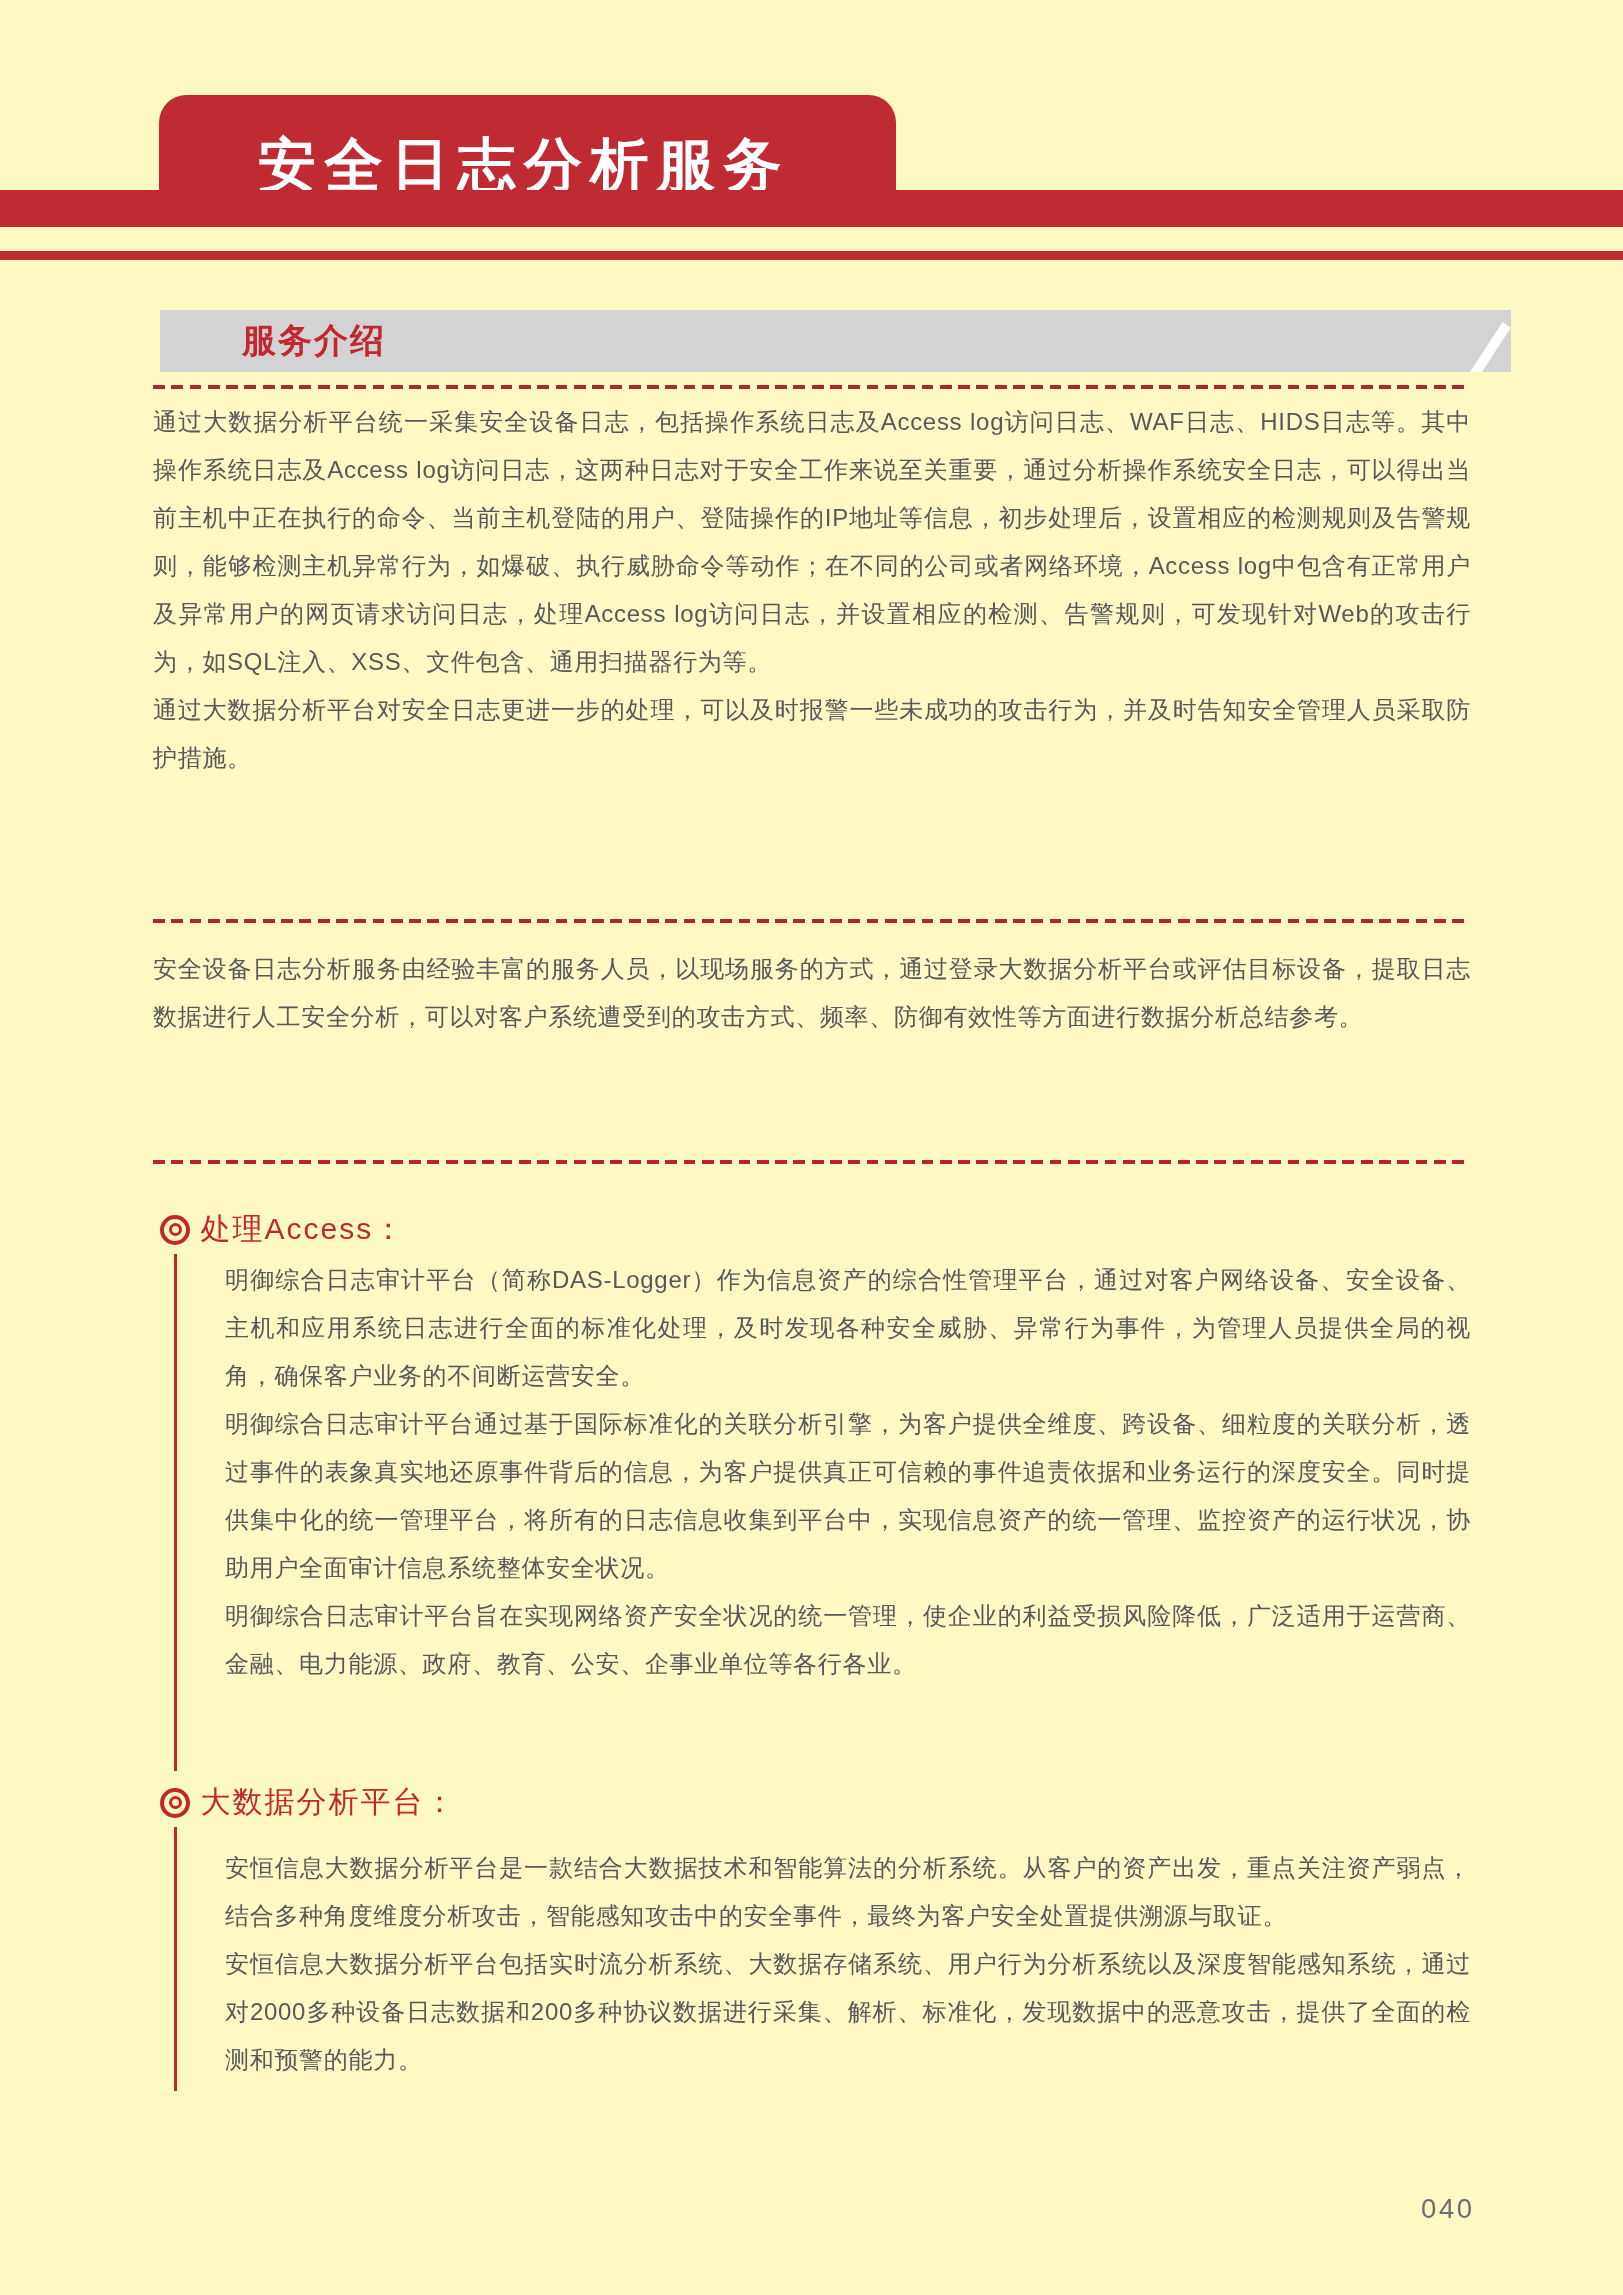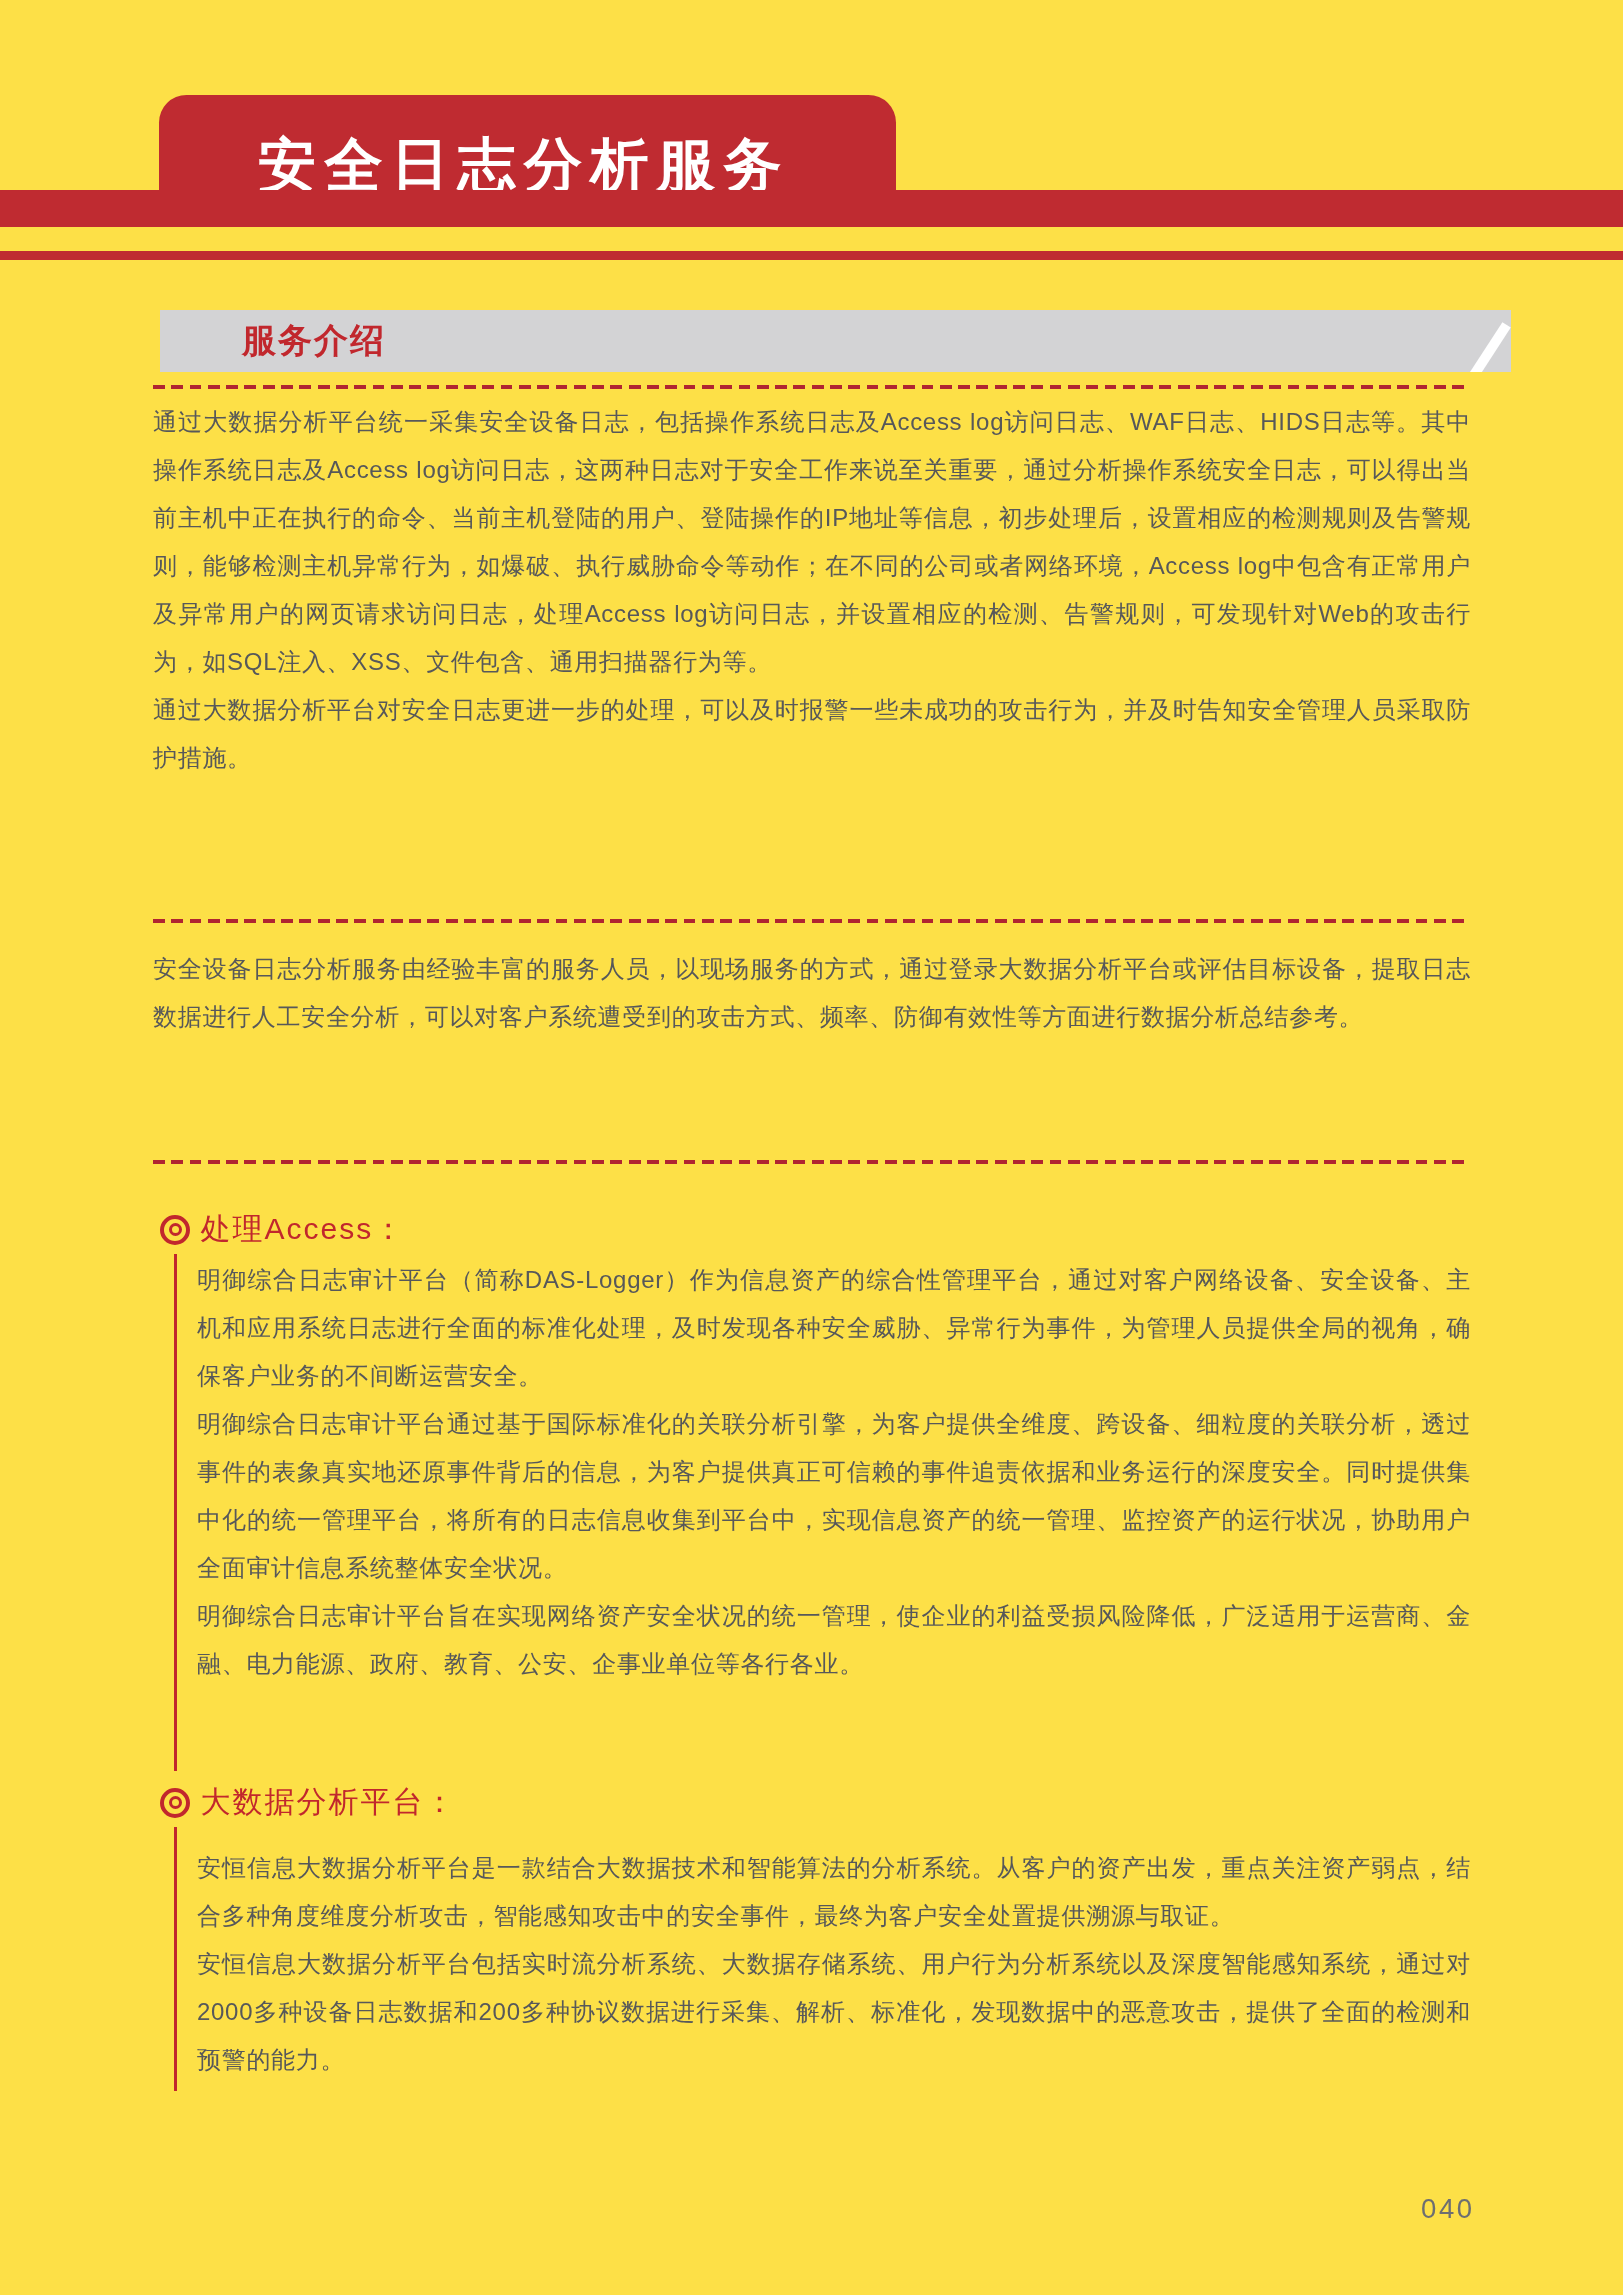--- a/index.html
+++ b/index.html
@@ -1,19 +1,19 @@
 <!DOCTYPE html>
 <html lang="zh" style="--red: #BF2B31; --red_dark: #C1272D; --red_dash: #B02531; --gray_bar: #D3D3D5; --body_text: #57585A; --page_num: #6D6E71;font-size:10.5px"><head>
 <meta charset="utf-8">
 <style>
   html,body{margin:0;padding:0;background:#fff;}
   .page{
     position:relative;
     width:1623px;height:2295px;
-    background:#fde047;
+    background:#fef9c3;
     overflow:hidden;
     font-family:"Liberation Sans","DejaVu Sans",sans-serif;
   }
 
   
   .title-tab{
     position:absolute;left:159px;top:95px;width:737px;height:96px;
     background:var(--red,#BF2B31);
     border-radius:27.5px 27.5px 0 0;
   }
@@ -48,21 +48,21 @@
       transparent 11.8px, transparent 18.3px);
   }
 
   
   .body-block{position:absolute;color:var(--body_text,#57585A);}
   .body-block p{
     margin:0;font-size:24px;letter-spacing:0.7px;
     text-align:justify;
   }
   .lh73 p{line-height:48px;}
-  .lh74 p{line-height:48px;}
+  .lh74 p{line-height:48px;margin-left:28px;}
 
   
   .subhead{
     position:absolute;left:160px;height:37px;
     display:flex;align-items:center;gap:10.5px;
   }
   .target-icon{
     width:30px;height:30px;box-sizing:border-box;flex:0 0 auto;
     border:4.6px solid var(--red_dark,#C1272D);border-radius:50%;
     display:flex;align-items:center;justify-content:center;

